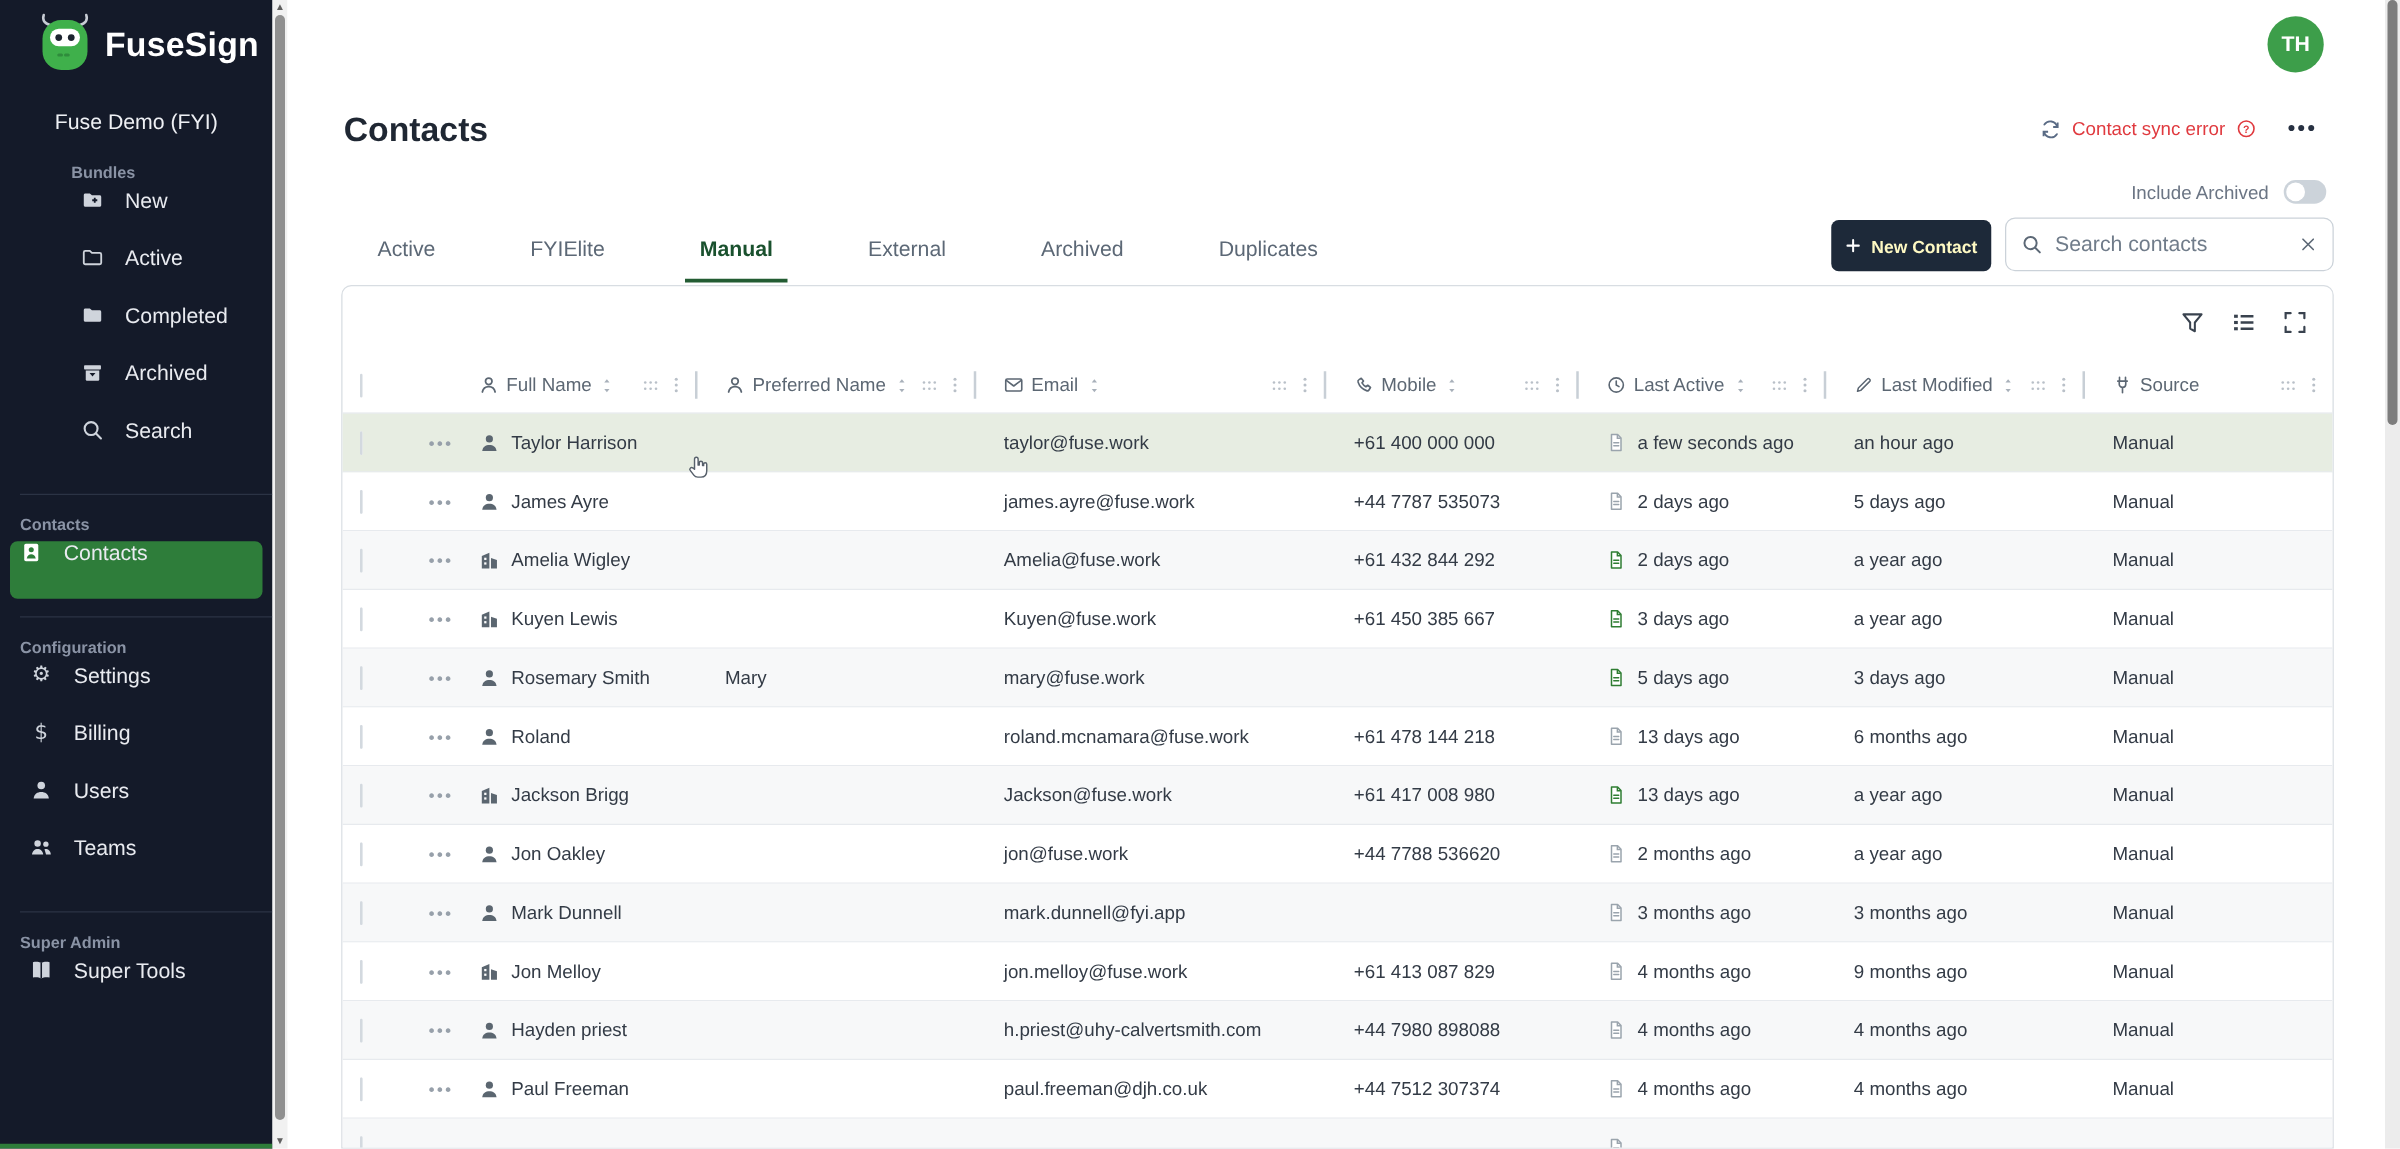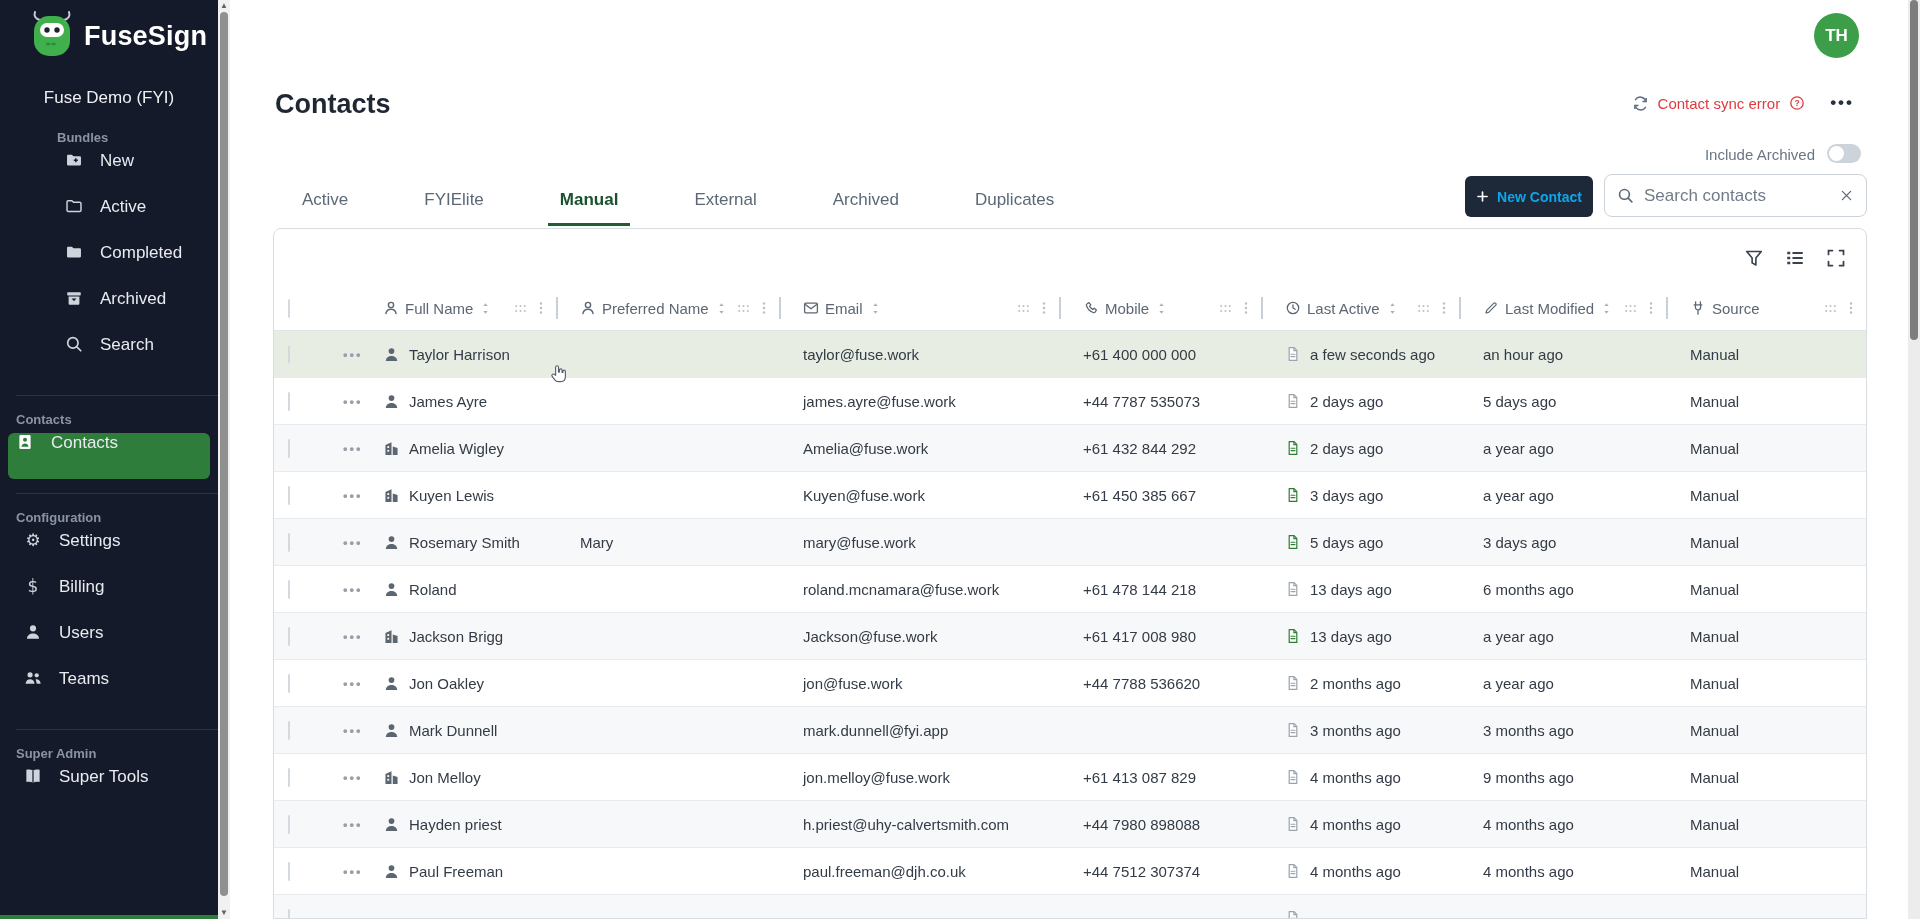--- a/index.html
+++ b/index.html
@@ -52,21 +52,21 @@
   .toggle { width:34px; height:19px; border-radius:10px; background:#ccd3da; position:relative; cursor:pointer; }
   .toggle .knob { position:absolute; left:2px; top:2px; width:15px; height:15px; border-radius:50%; background:#fff; }
 
   
   #tabs { position:absolute; left:60px; top:182px; display:flex; gap:52px; }
   .tab { font-size:17px; color:#5c6876; padding:8px 12px 16px 12px; cursor:pointer; position:relative; }
   .tab.active { color:#1a512e; font-weight:bold; }
   .tab.active::after { content:""; position:absolute; left:0; right:0; bottom:0; height:3px; background:#235c33; }
 
   
-  #new-contact { position:absolute; left:1235px; top:176px; width:128px; height:41px; background:#1d2939; color:#0ea5e9; border:none; border-radius:6px; font-size:14px; font-weight:bold; display:flex; align-items:center; justify-content:center; gap:8px; cursor:pointer; font-family:inherit; }
+  #new-contact { position:absolute; left:1235px; top:176px; width:128px; height:41px; background:#1d2939; color:#fef9c3; border:none; border-radius:6px; font-size:14px; font-weight:bold; display:flex; align-items:center; justify-content:center; gap:8px; cursor:pointer; font-family:inherit; }
   #new-contact .picon { width:13px; height:13px; color:#fff; }
   #search-wrap { position:absolute; left:1374px; top:174px; width:263px; height:43px; border:1px solid #cbd2d9; border-radius:8px; background:#fff; display:flex; align-items:center; padding:0 12px; gap:10px; }
   #search-wrap .micon { width:17px; height:17px; color:#5c6876; flex:0 0 17px; }
   #search-wrap input { border:none; outline:none; flex:1; font-size:17px; color:#c2410c; font-family:inherit; min-width:0; }
   #search-wrap input::placeholder { color:#707c8a; }
   #search-wrap .xicon { width:15px; height:15px; color:#5c6876; cursor:pointer; flex:0 0 15px; }
 
   
   #card { position:absolute; left:43px; top:228px; width:1594px; height:691px; border:1px solid #d8dde2; border-radius:8px 8px 0 0; background:#fff; overflow:hidden; }
   #card-toolbar { height:57px; display:flex; align-items:center; justify-content:flex-end; gap:21px; padding-right:20px; }

